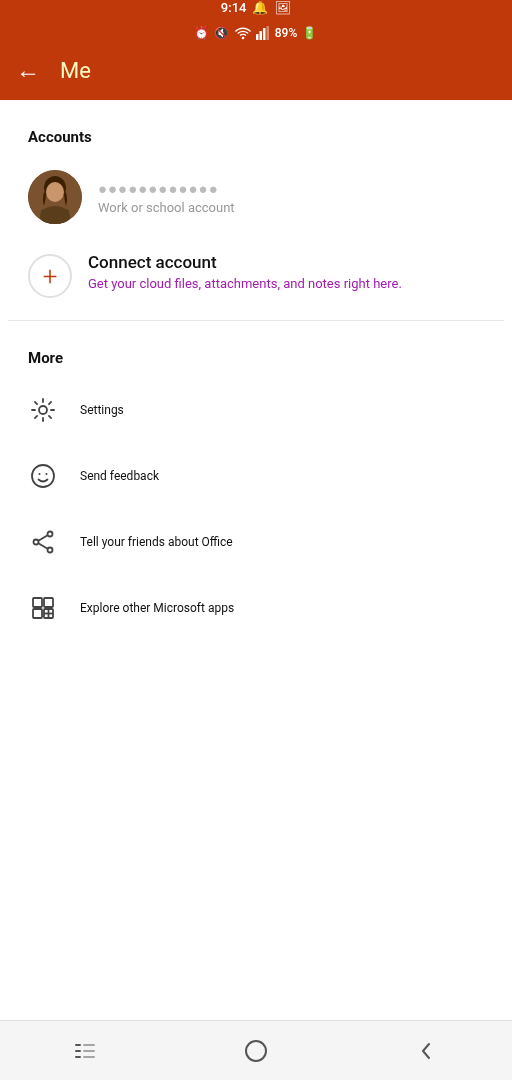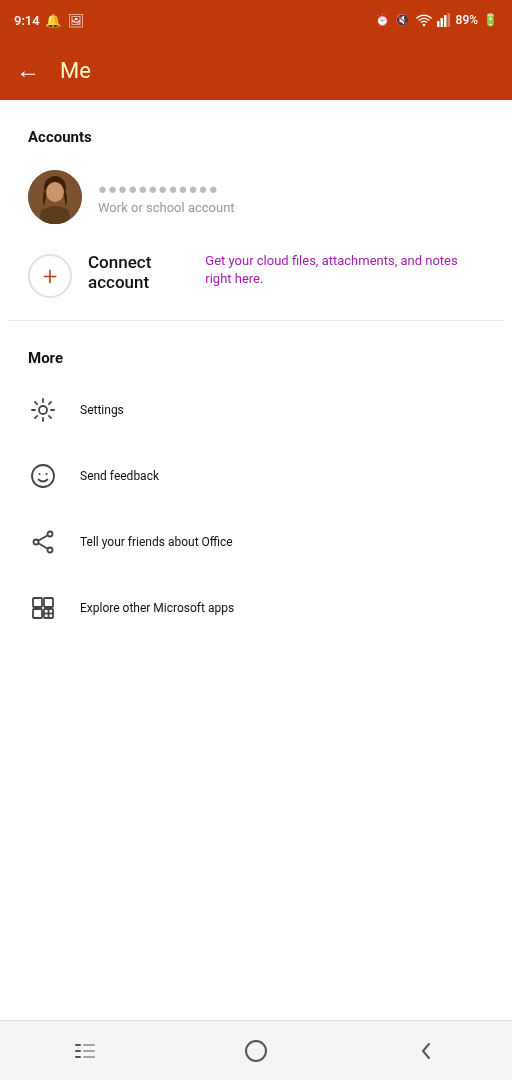--- a/index.html
+++ b/index.html
@@ -18,20 +18,21 @@
     .status-bar {
       background: #c0390b;
       color: #fff;
       height: 40px;
       display: flex;
       align-items: center;
       justify-content: space-between;
       padding: 0 14px;
       font-size: 13px;
       font-weight: 500;
+      flex-direction: column;
     }
 
     .status-left {
       display: flex;
       align-items: center;
       gap: 6px;
     }
 
     .status-right {
       display: flex;
@@ -143,21 +144,21 @@
     }
 
     .plus-circle span {
       font-size: 24px;
       color: #c0390b;
       line-height: 1;
     }
 
     .connect-text {
       display: flex;
-      flex-direction: row;
+      flex-direction: column;
       gap: 3px;
     }
 
     .connect-title {
       font-size: 17px;
       font-weight: 500;
       color: #111;
     }
 
     .connect-desc {

